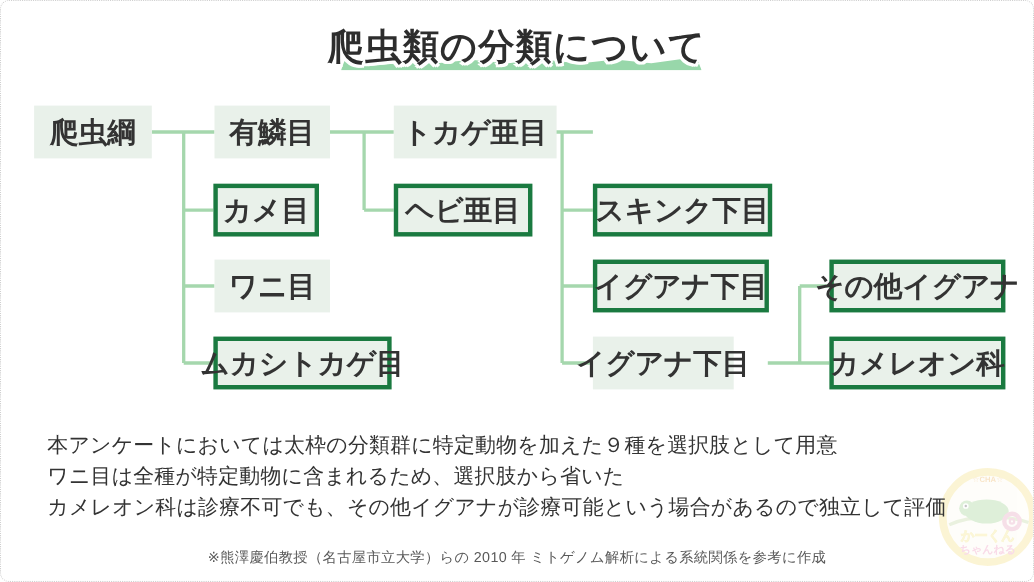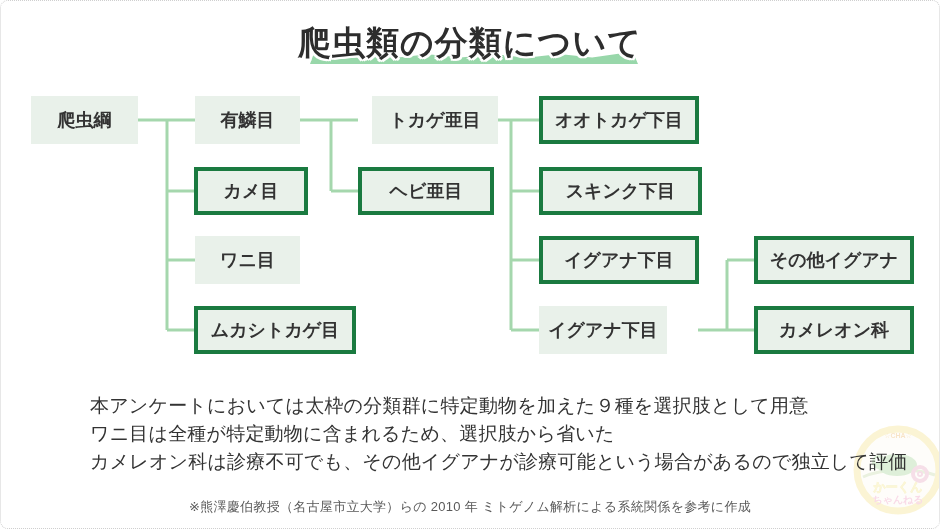--- a/index.html
+++ b/index.html
@@ -19,25 +19,25 @@
     position:absolute;left:0;right:0;top:20px;margin:0;text-align:center;
     font-size:33px;font-weight:bold;color:#2d2d2d;letter-spacing:1px;z-index:2;
     text-shadow:-2px -2px 0 #fff,2px -2px 0 #fff,-2px 2px 0 #fff,2px 2px 0 #fff,
       0 -2px 0 #fff,0 2px 0 #fff,-2px 0 0 #fff,2px 0 0 #fff;
   }
   
   .connectors{position:absolute;left:0;top:0;z-index:1;}
   .node{
     position:absolute;height:48px;box-sizing:border-box;background:#e9f1ea;
     display:flex;align-items:center;justify-content:center;
-    font-size:18px;font-weight:bold;color:#333;z-index:2;white-space:nowrap;
+    font-size:26px;font-weight:bold;color:#333;z-index:2;white-space:nowrap;
   }
   .node.thick{border:4px solid #1a7a40;}
   
-  .notes{position:absolute;left:42px;top:391px;z-index:3;margin-left:47px;}
+  .notes{position:absolute;left:42px;top:391px;z-index:3;}
   .notes p{margin:0;font-size:19px;line-height:28px;color:#333;letter-spacing:.2px;}
   .footnote{
     position:absolute;left:0;right:0;top:497px;text-align:center;
     font-size:13px;color:#595959;z-index:3;letter-spacing:.3px;
   }
   
   .watermark{position:absolute;left:852px;top:424px;z-index:2;opacity:.28;}
 </style>
 </head>
 <body>
@@ -49,26 +49,25 @@
 
   <svg class="connectors" width="938" height="527">
     <path fill="none" stroke="#a5d7ad" stroke-width="3" d="M137 119 H194 M166 119 V329 M166 190 H193 M166 259 H194 M166 329 H193
          M299 119 H357 M330 119 V190 M330 190 H357
          M483 119 H538 M510 119 V329 M510 190 H538 M510 259 H538 M510 329 H538
          M697 329 H753 M726 329 V259 M726 259 H753"></path>
   </svg>
 
   <div class="node" style="left:30px;top:95px;width:107px">爬虫綱</div>
   <div class="node" style="left:194px;top:95px;width:105px">有鱗目</div>
-  <div class="node thick" style="left:193px;top:166px;width:114px">カメ目</div>
+  <div class="node thick" style="left:193px;top:166px;width:96px">カメ目</div>
   <div class="node" style="left:194px;top:235px;width:105px">ワニ目</div>
   <div class="node thick" style="left:193px;top:305px;width:162px">ムカシトカゲ目</div>
-  <div class="node" style="left:371px;top:95px;width:126px">トカゲ亜目</div>
-  <div class="node thick" style="left:357px;top:166px;width:136px">ヘビ亜目</div>
-  <div class="node thick" style="left:538px;top:95px;width:160px">オオトカゲ下目</div>
+  <div class="node" style="left:357px;top:95px;width:148px">トカゲ亜目</div>
+  <div class="node thick" style="left:357px;top:166px;width:126px">ヘビ亜目</div>
   <div class="node thick" style="left:538px;top:166px;width:163px">スキンク下目</div>
   <div class="node thick" style="left:538px;top:235px;width:160px">イグアナ下目</div>
   <div class="node" style="left:538px;top:305px;width:128px">イグアナ下目</div>
   <div class="node thick" style="left:753px;top:235px;width:160px">その他イグアナ</div>
   <div class="node thick" style="left:753px;top:305px;width:160px">カメレオン科</div>
 
   <svg class="watermark" width="90" height="90" viewBox="0 0 90 90">
     <g>
       <circle cx="45" cy="45" r="41" fill="#fdfbef" stroke="#f2d868" stroke-width="7"></circle>
       <text x="45" y="13" font-size="7" font-weight="bold" fill="#e9a23b" text-anchor="middle">☆CHA☆</text>

